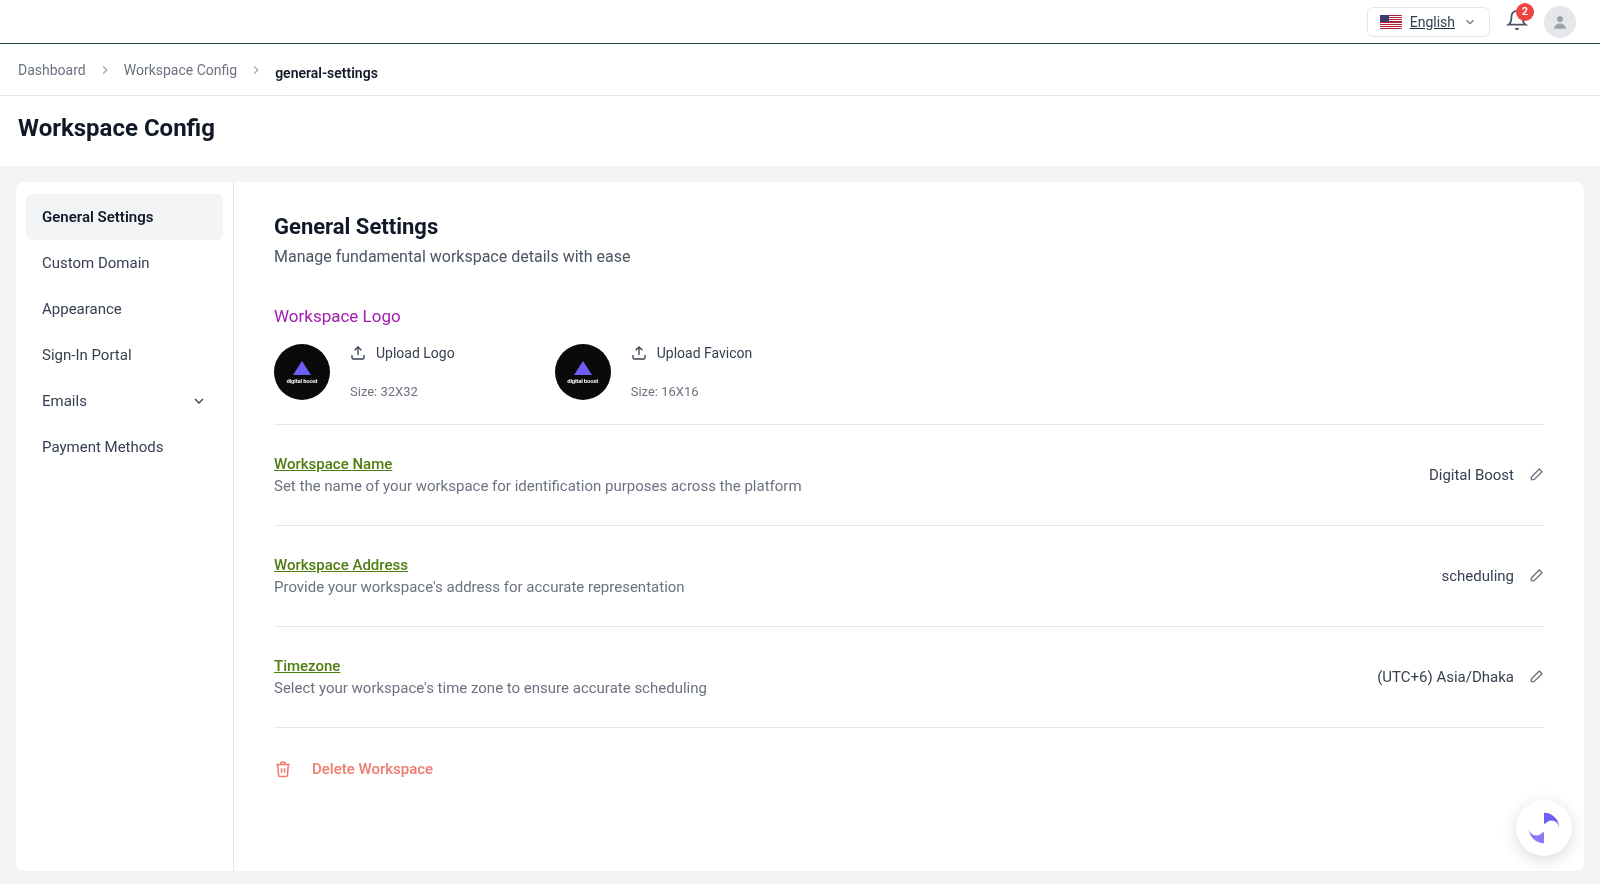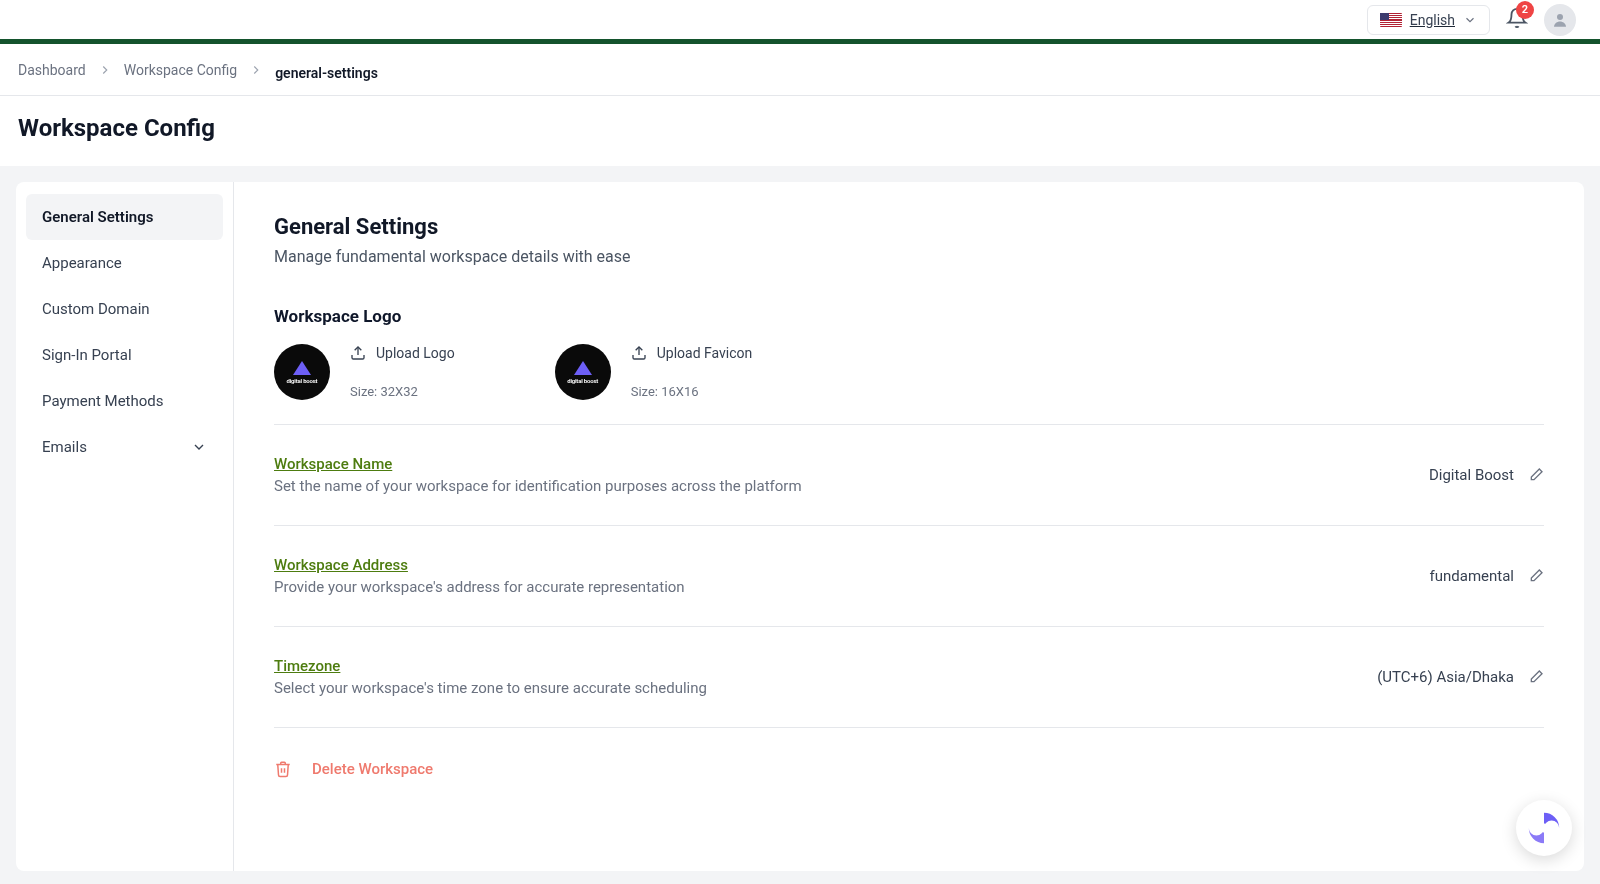--- a/index.html
+++ b/index.html
@@ -13,21 +13,21 @@
   }
 
   
   .topbar {
     height: 44px;
     display: flex;
     justify-content: flex-end;
     align-items: center;
     padding: 0 24px;
     gap: 16px;
-    border-bottom: 5px solid #14532d;
+    border-bottom: 1px solid #14532d;
     text-decoration: underline;
   }
   .lang-selector {
     display: flex;
     align-items: center;
     gap: 8px;
     border: 1px solid #e5e7eb;
     border-radius: 6px;
     padding: 6px 12px;
     cursor: pointer;
@@ -150,22 +150,22 @@
     margin-bottom: 8px;
   }
   .section-sub {
     font-size: 16px;
     color: #4b5563;
     margin-bottom: 40px;
   }
 
   .logo-heading {
     font-size: 17px;
-    font-weight: 700;
-    color: #0f172a;
+    font-weight: 400;
+    color: #a21caf;
     margin-bottom: 18px;
   }
 
   .logo-row {
     display: flex;
     gap: 100px;
     margin-bottom: 20px;
   }
   .logo-block {
     display: flex;
@@ -301,36 +301,36 @@
 <div class="page-title">Workspace Config</div>
 
 <div class="main-wrap">
   <div class="panel">
 
     <div class="side">
       <div class="side-item active">
         <span>General Settings</span>
       </div>
       <div class="side-item">
+        <span>Custom Domain</span>
+      </div>
+      <div class="side-item">
         <span>Appearance</span>
-      </div>
-      <div class="side-item">
-        <span>Custom Domain</span>
       </div>
       <div class="side-item">
         <span>Sign-In Portal</span>
-      </div>
-      <div class="side-item">
-        <span>Payment Methods</span>
       </div>
       <div class="side-item">
         <span>Emails</span>
         <svg width="16" height="16" viewBox="0 0 24 24" fill="none" stroke="#374151" stroke-width="2">
             <polyline points="6 9 12 15 18 9"></polyline>
           </svg>
+      </div>
+      <div class="side-item">
+        <span>Payment Methods</span>
       </div>
     </div>
 
     <div class="content">
       <h1 class="section-title">General Settings</h1>
       <div class="section-sub">Manage fundamental workspace details with ease</div>
 
       <div class="logo-heading">Workspace Logo</div>
 
       <div class="logo-row">
@@ -390,21 +390,21 @@
       </div>
 
       <div class="divider"></div>
 
       <div class="field-row">
         <div class="field-left">
           <div class="field-title">Workspace Address</div>
           <div class="field-desc">Provide your workspace's address for accurate representation</div>
         </div>
         <div class="field-right">
-          <span>fundamental</span>
+          <span>scheduling</span>
           <span class="edit-btn">
             <svg width="16" height="16" viewBox="0 0 24 24" fill="none" stroke="#6b7280" stroke-width="2">
                 <path d="M17 3l4 4-12 12H5v-4z"></path>
               </svg>
           </span>
         </div>
       </div>
 
       <div class="divider"></div>
 

